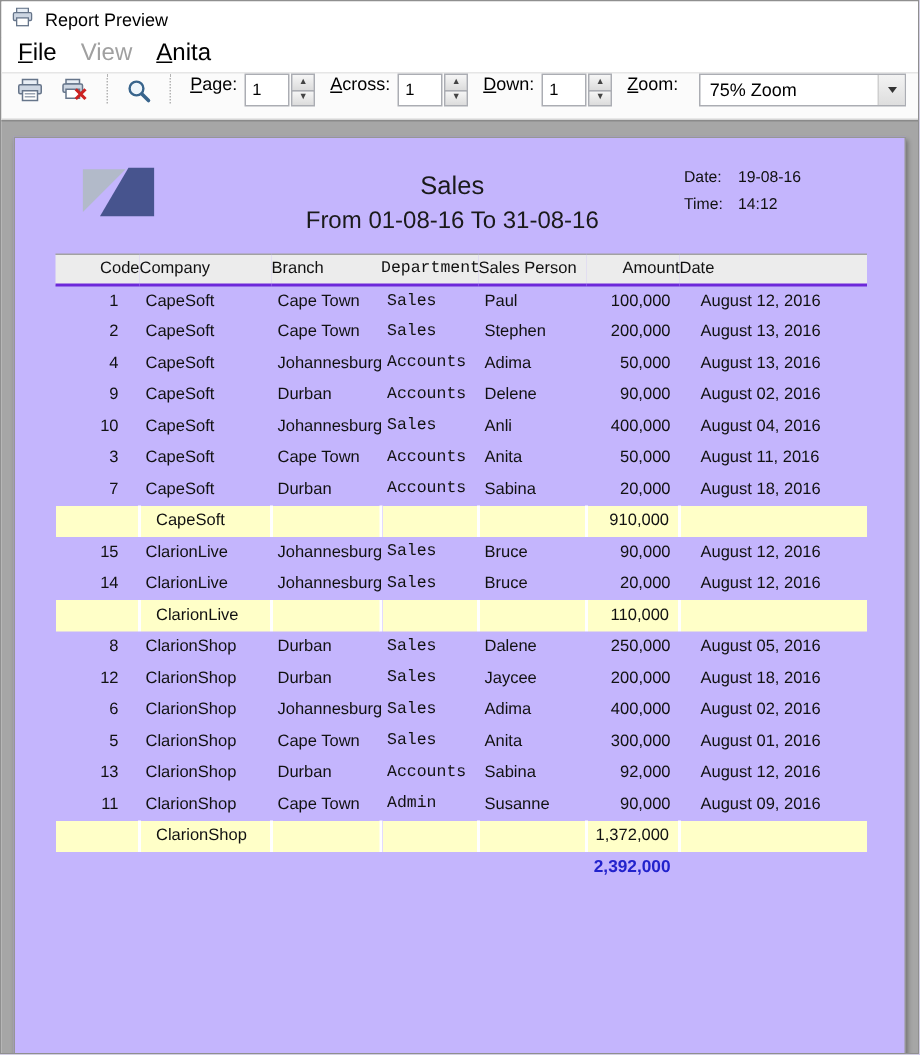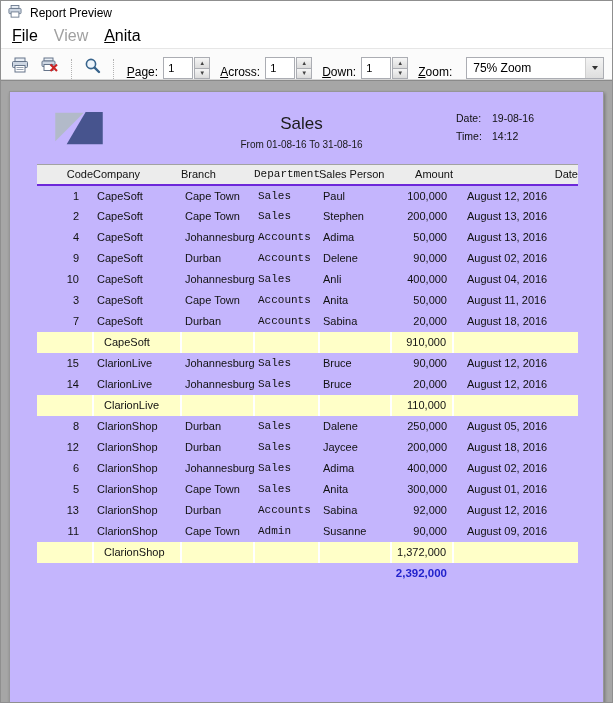--- a/index.html
+++ b/index.html
@@ -26,21 +26,21 @@
     flex:0 0 21px;
     display:flex; align-items:center;
     padding:0 3px; font-size:16px; background:#ffffff;
   }
   .menu-item { display:inline-block; padding:2px 8px 3px; cursor:default; }
   .menu-item.mnemonic::first-letter { text-decoration:underline; }
   .menu-item.disabled { color:#a0a0a0; }
   
   .toolbar {
     flex:0 0 32px;
-    display:flex; align-items:flex-end; gap:5px;
+    display:flex; align-items:flex-start; gap:5px;
     padding:0 8px 0 6px; font-size:12px;
     background:#fbfbfb;
     border-top:1px solid #e6e6e6;
     border-bottom:1px solid #d6d6d6;
   }
   .tool-btn {
     width:27px; height:25px; padding:0;
     display:flex; align-items:center; justify-content:center;
     border:1px solid transparent; background:transparent; cursor:default;
   }
@@ -89,21 +89,21 @@
     background:#c4b5fd;
     border:1px solid #969696;
     box-shadow:1px 2px 3px rgba(0,0,0,0.3);
     display:flex; flex-direction:column;
   }
   .page-content { padding:14px 27px 0; }
   .report-header { display:flex; align-items:flex-start; margin-top:4px; }
   .logo-wrap { width:110px; padding-left:16px; flex:0 0 110px; }
   .header-center { flex:1 1 auto; text-align:center; padding-top:4px; }
   .report-title { font-size:17px; color:#1a1a1a; }
-  .report-subtitle { font-size:10px; margin-top:5px; color:#1a1a1a; }
+  .report-subtitle { font-size:16px; margin-top:5px; color:#1a1a1a; }
   .header-right { flex:0 0 120px; width:120px; font-size:10.5px; padding-top:2px; color:#111; }
   .meta-row { display:flex; margin-bottom:6px; }
   .meta-label { width:36px; flex:0 0 36px; }
   
   .report-table {
     width:100%; border-collapse:collapse; table-layout:fixed;
     font-size:11px; color:#111; margin-top:12px;
   }
   .report-table thead th {
     font-weight:400; background:#ececec;
@@ -111,21 +111,21 @@
     height:20px; padding:0; white-space:nowrap;
   }
   .report-table tbody td { height:21px; padding-top:0; padding-bottom:0; white-space:nowrap; overflow:hidden; }
   .col-code    { width:56px; text-align:right; padding-right:14px; }
   .col-company { width:88px; text-align:left;  padding-left:4px; }
   .col-branch  { width:73px; text-align:left;  padding-left:4px; }
   .col-dept    { width:65px; text-align:left;  padding-left:4px;font-family:Liberation Mono, monospace; }
   .col-person  { width:72px; text-align:left;  padding-left:4px; }
   .col-amount  { width:62px; text-align:right; padding-right:6px; }
   .col-date    { width:125px; text-align:left; padding-left:14px; }
-  thead .col-date { text-align:right; padding-left:0;margin-left:12px; }
+  thead .col-date { text-align:left; padding-left:0;margin-left:12px; }
   .row-group td { background:var(--group-bg, #ffffc8); }
   .row-group td:not(:last-child) { border-right:2px solid #ffffff; }
   .row-group .group-label { padding-left:10px; }
   .row-grand td { height:26px; font-weight:bold; font-size:11.5px; color:var(--grand-color, #2222cc); }
   
   .page-footer {
     margin-top:auto;
     border-top:1px solid #b4b4b4;
     padding:5px 0 10px 17px;
     font-size:11px; color:#111;

